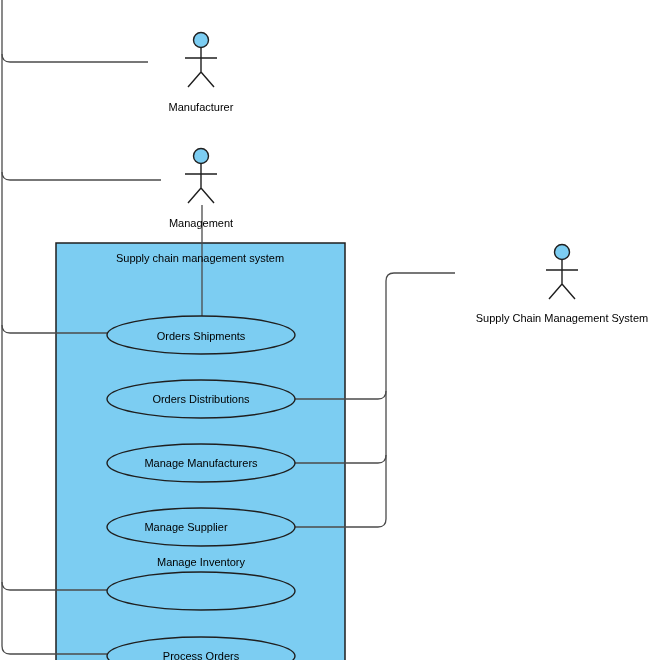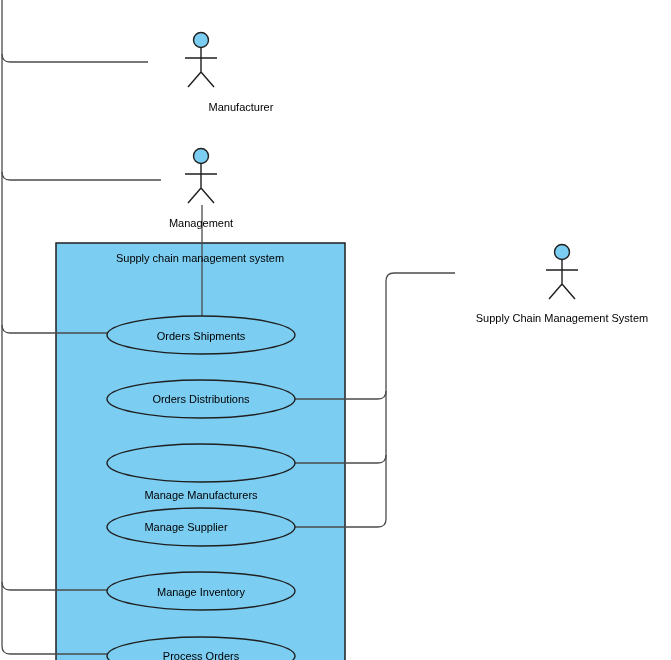--- a/index.html
+++ b/index.html
@@ -92,24 +92,24 @@
     </g>
 
     <g>
       <circle cx="562" cy="252" r="7.5" class="shape" fill="#7CCDF2"></circle>
       <path class="actor-line" d="M 562 259.5 V 284 M 546 270 H 578 M 562 284 L 549 299 M 562 284 L 575 299"></path>
     </g>
   </svg>
 
   <div class="label" style="left:200px; top:258px;">Supply chain management system</div>
 
-  <div class="label" style="left:201px; top:107px;margin-left:40px;">Manufacturer</div>
+  <div class="label" style="left:201px; top:107px;">Manufacturer</div>
   <div class="label" style="left:201px; top:223px;">Management</div>
   <div class="label" style="left:562px; top:318px;">Supply Chain Management System</div>
 
   <div class="label" style="left:201px; top:336px;">Orders Shipments</div>
   <div class="label" style="left:201px; top:399px;">Orders Distributions</div>
-  <div class="label" style="left:201px; top:463px;margin-top:32px;">Manage Manufacturers</div>
+  <div class="label" style="left:201px; top:463px;">Manage Manufacturers</div>
   <div class="label" style="left:186px; top:527px;">Manage Supplier</div>
-  <div class="label" style="left:201px; top:592px;">Manage Inventory</div>
+  <div class="label" style="left:201px; top:562px;">Manage Inventory</div>
   <div class="label" style="left:201px; top:656px;">Process Orders</div>
 
 </div>
 
 </body></html>

